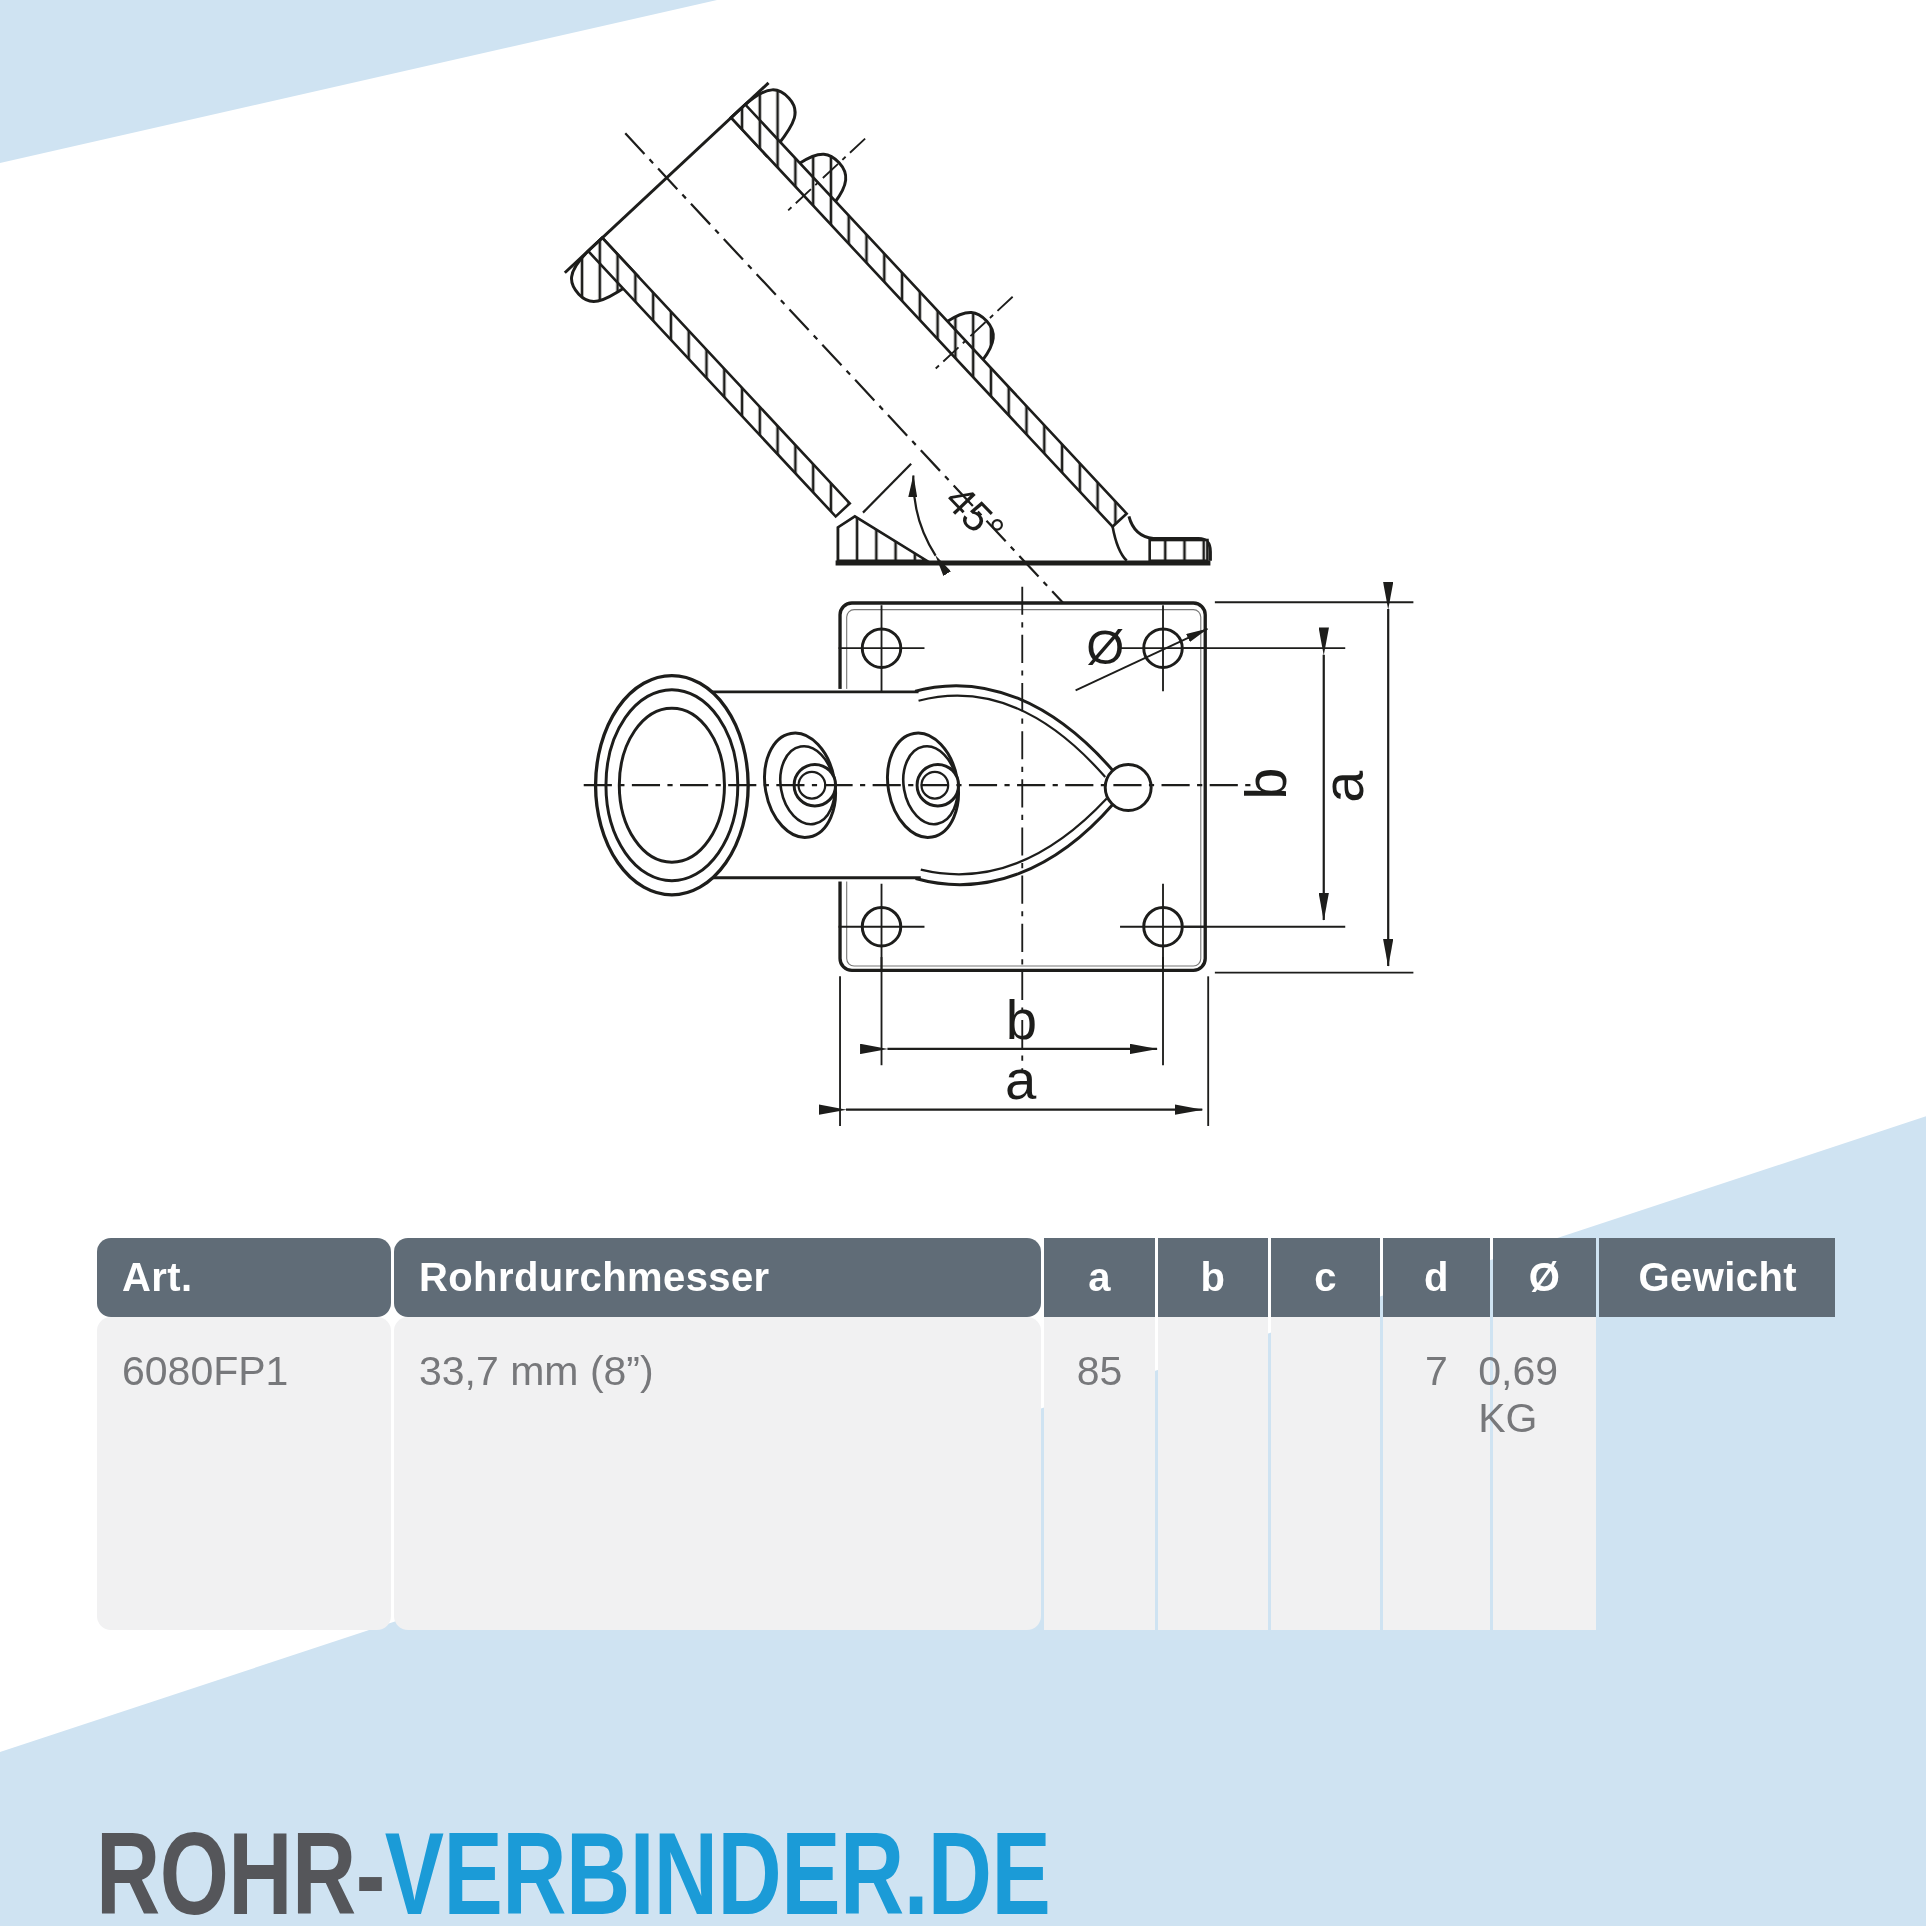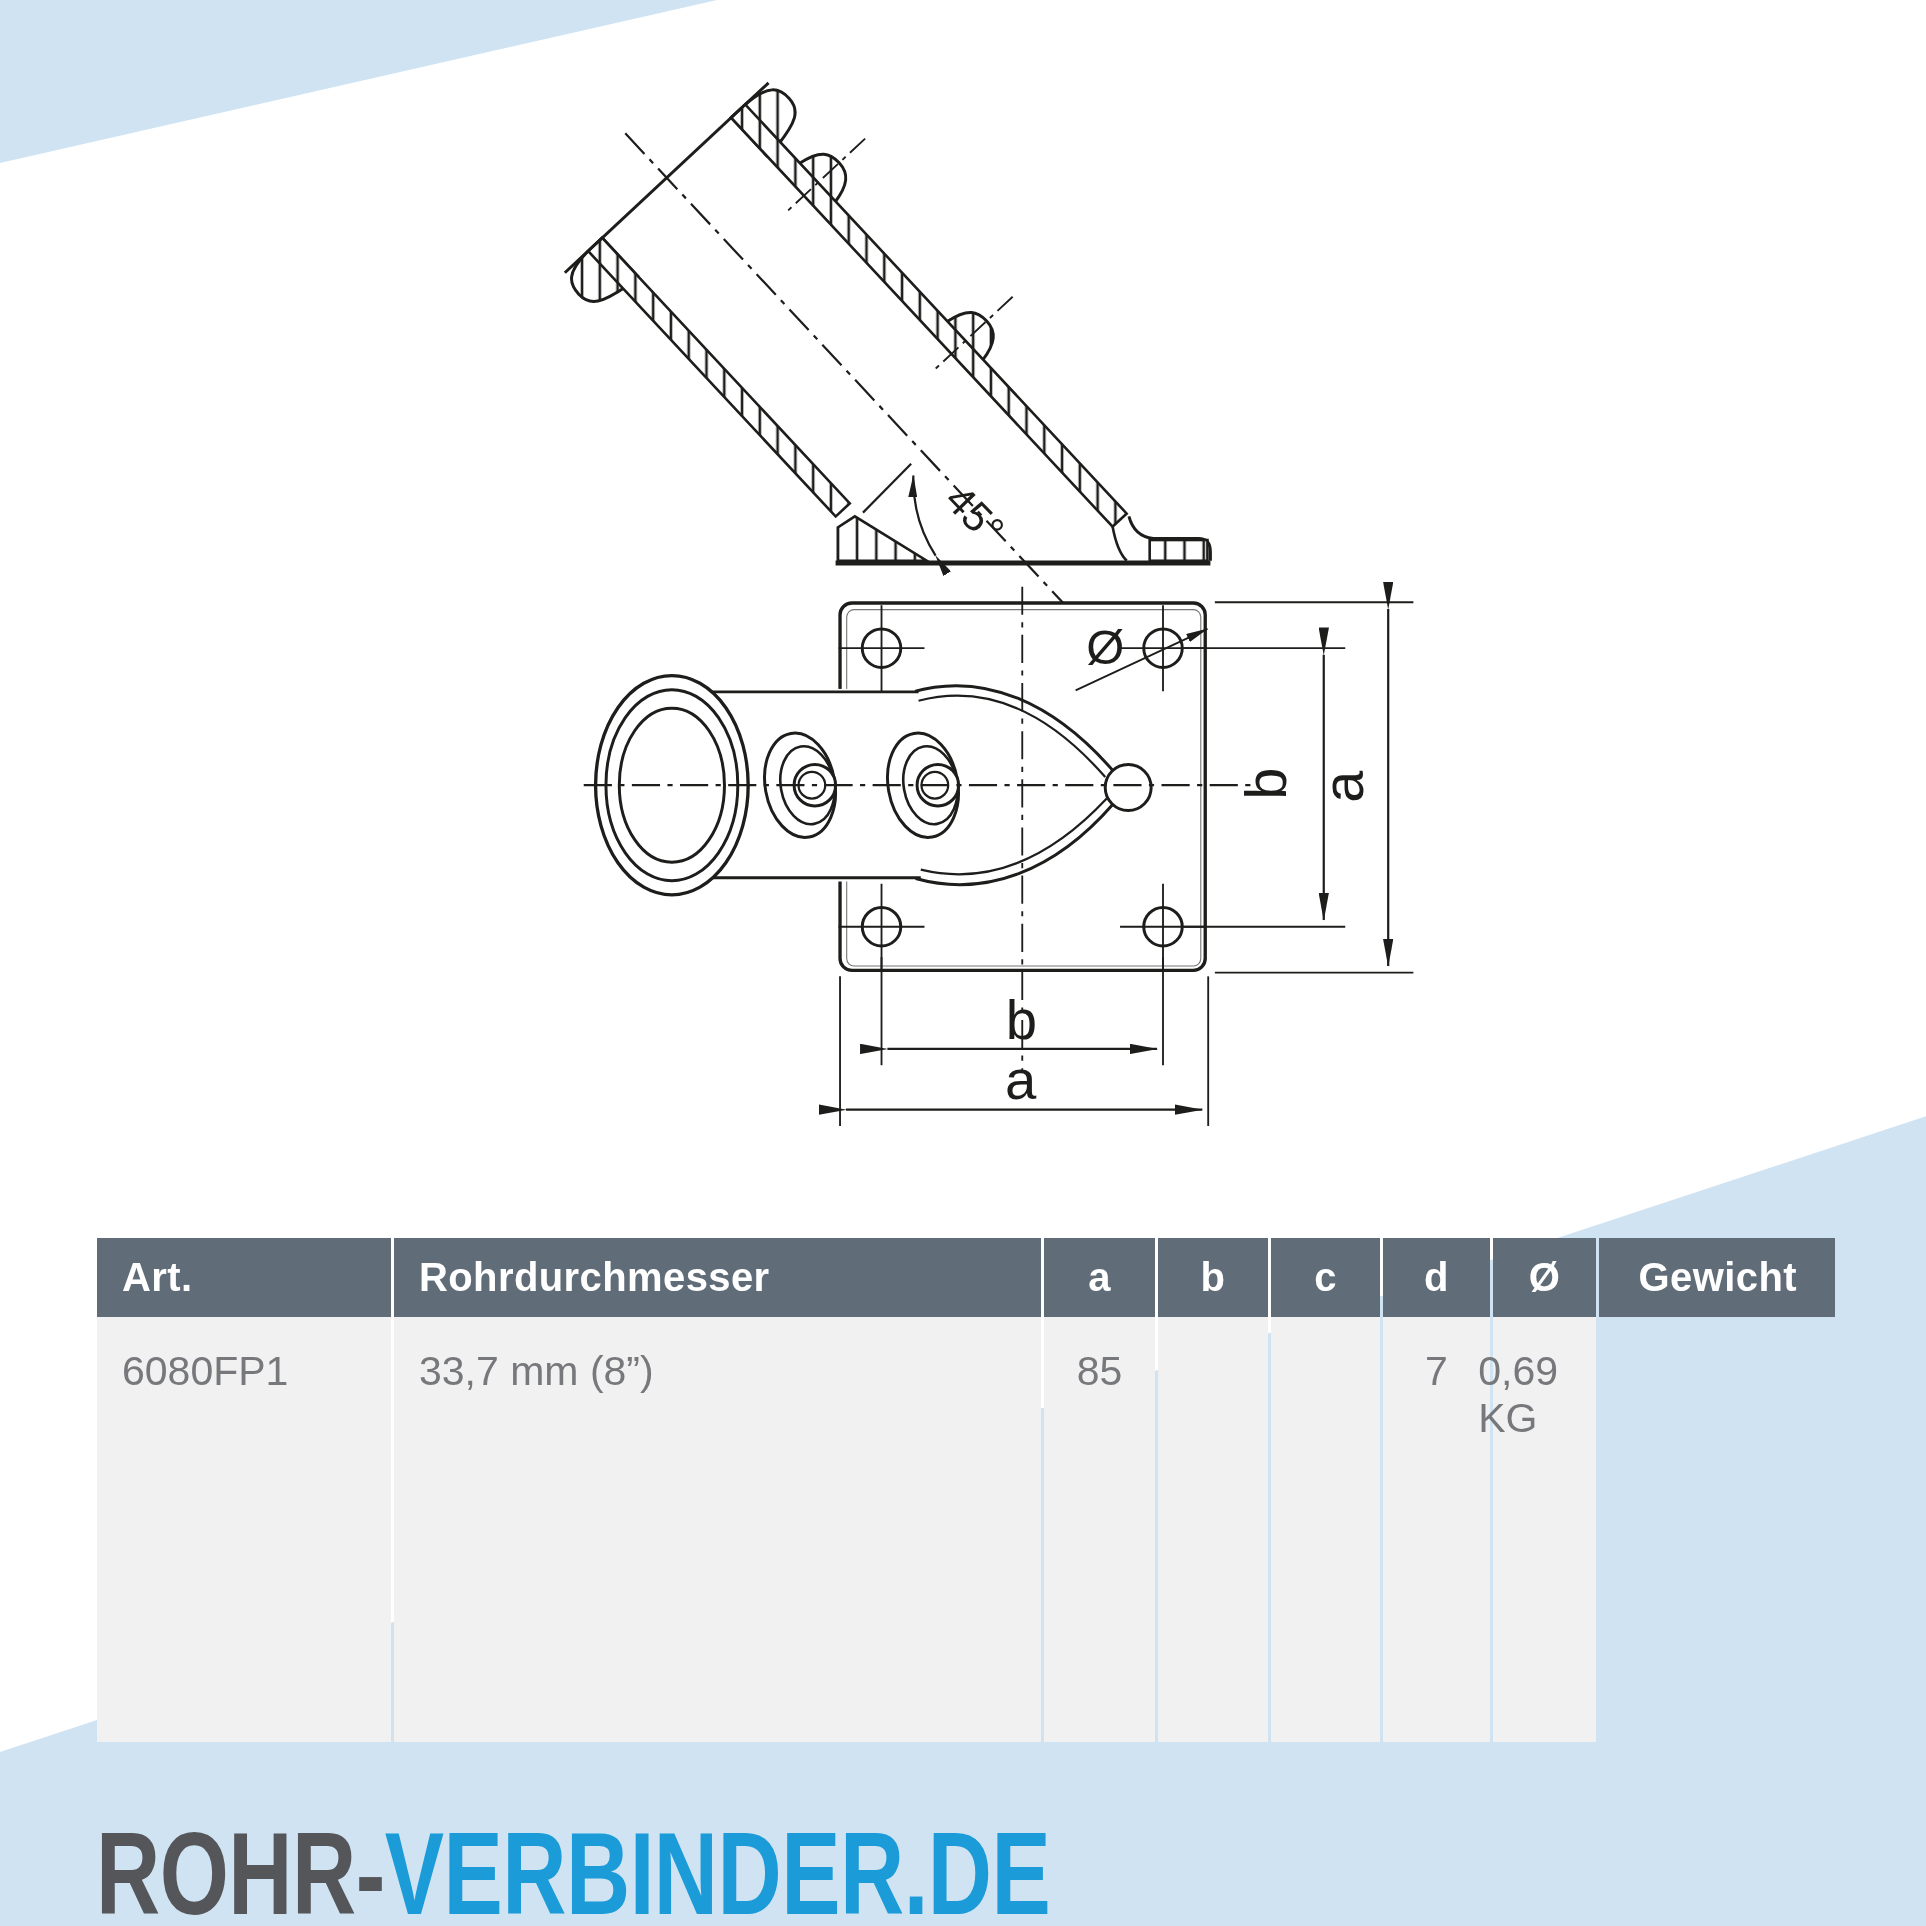--- a/index.html
+++ b/index.html
@@ -15,24 +15,24 @@
   .t-row{
     display:grid;
     grid-template-columns:294px 647px 111px 110px 109px 107px 103px 236px;
     column-gap:3px;
   }
   .t-head .cell{
     background:#606c77;color:#ffffff;height:79px;font-size:40px;font-weight:bold;
     display:flex;align-items:center;letter-spacing:0.4px;
   }
   .t-body .cell{
-    background:#f1f1f2;color:#77787b;height:425px;font-size:41px;
+    background:#f1f1f2;color:#77787b;height:313px;font-size:41px;
     display:flex;align-items:flex-start;padding-top:31px;box-sizing:border-box;
   }
-  .cell.al{justify-content:flex-start;padding-left:25px;}
+  .cell.al{justify-content:flex-start;padding-left:25px;border-radius:14px;}
   .cell.ac{justify-content:center;}
   .cell.ar{justify-content:flex-end;padding-right:38px;}
   
   #logo{
     position:absolute;left:96px;top:1806px;z-index:3;
     font-size:117px;font-weight:bold;letter-spacing:-0.7px;white-space:nowrap;
     transform:scaleX(0.76);transform-origin:left top;
   }
   #logo .p1{color:#55565a;}
   #logo .p2{color:#1b9bd7;}

